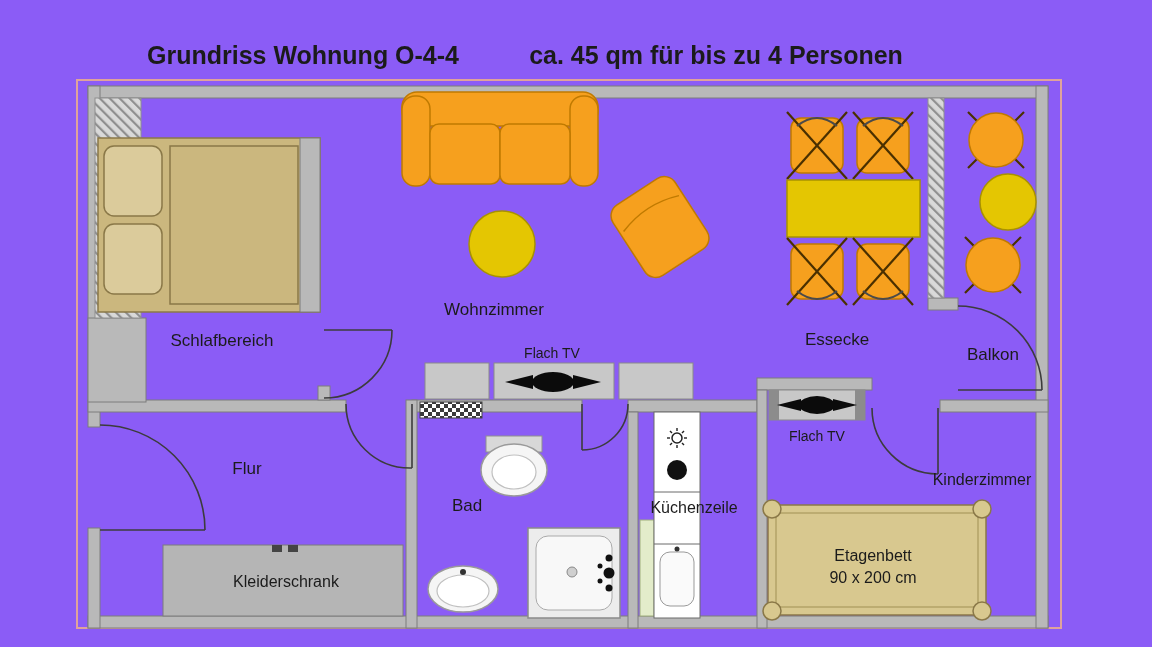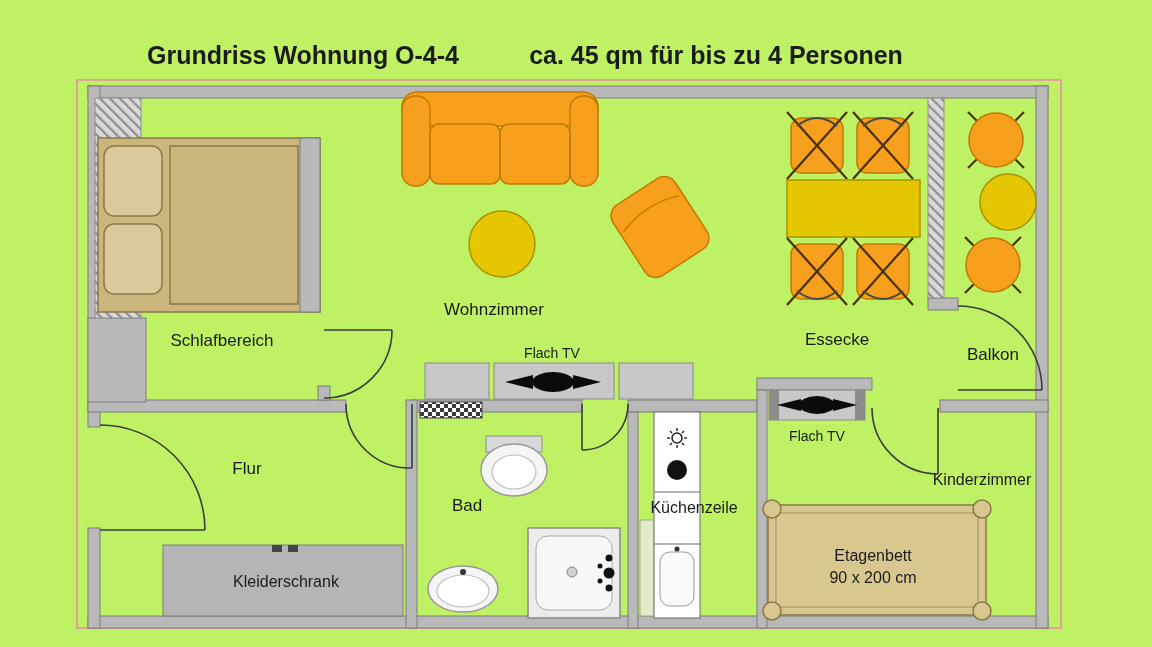--- a/index.html
+++ b/index.html
@@ -1,16 +1,16 @@
 <!DOCTYPE html>
 <html><head>
 <meta charset="utf-8">
 <style>
   html,body{margin:0;padding:0;background:#ffffff;}
-  .page{position:relative;width:1152px;height:647px;background:#bef264;overflow:hidden;}
+  .page{position:relative;width:1152px;height:647px;background:#8b5cf6;overflow:hidden;}
   svg text{font-family:"Liberation Sans", sans-serif;fill:#1b1b1b;}
   .t-title{font-size:25px;font-weight:600;}
   .t-room{font-size:17px;}
   .t-med{font-size:16px;}
   .t-small{font-size:14px;}
   .wall{stroke:#7c7c7c;stroke-width:1;}
   .hatchrect{stroke:#8f8f8f;stroke-width:1;}
   .door{fill:none;stroke:#3c3c3c;stroke-width:1.6;}
   .o-stroke{stroke:#c07a00;stroke-width:1.5;}
   .y-stroke{stroke:#a89200;stroke-width:1.5;}

